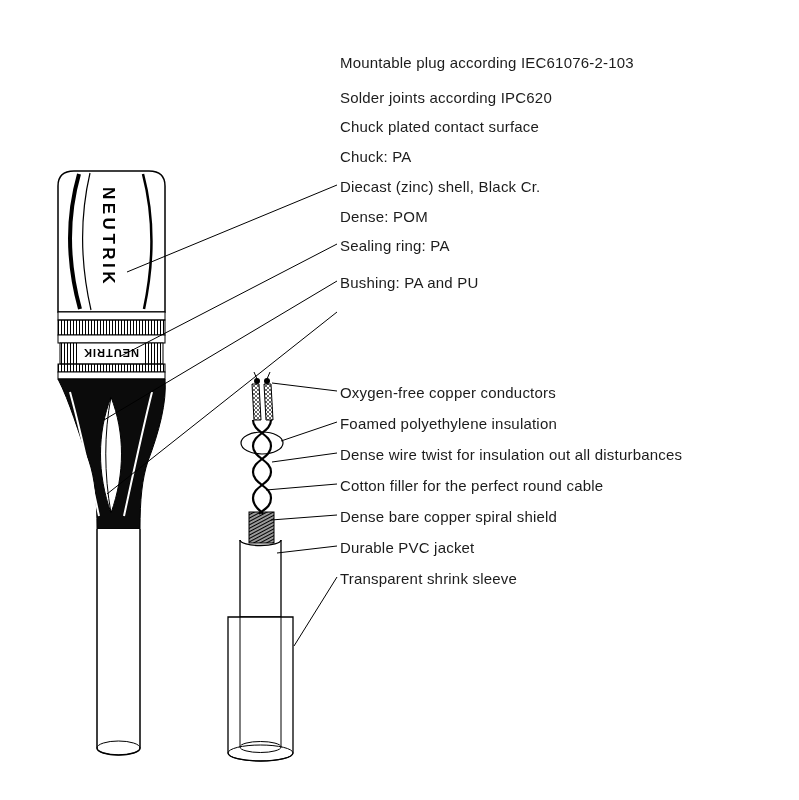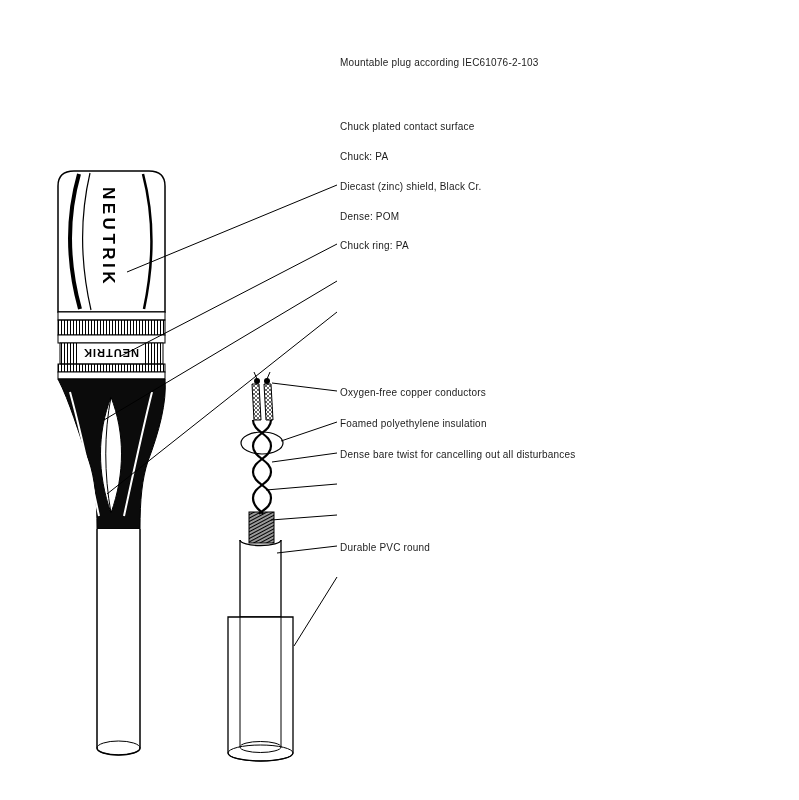--- a/index.html
+++ b/index.html
@@ -10,21 +10,21 @@
     outline:1px solid #e7e7e7;
     font-family:"Liberation Sans", sans-serif;
     overflow:hidden;
   }
   .drawing{position:absolute;left:0;top:0;}
   .labels{position:absolute;left:0;top:0;width:799px;height:800px;pointer-events:none;}
   .label{
     position:absolute;
     left:340px;
     white-space:nowrap;
-    font-size:10px;
+    font-size:15px;
     line-height:19px;
     color:#1c1c1c;
     letter-spacing:0.2px;
   }
   svg text{font-family:"Liberation Sans", sans-serif;}
 </style>
 </head>
 <body>
 
 <div class="page">
@@ -108,24 +108,29 @@
       <line x1="337" y1="453" x2="272" y2="462"></line>
       <line x1="337" y1="484" x2="266" y2="490"></line>
       <line x1="337" y1="515" x2="271" y2="520"></line>
       <line x1="337" y1="546" x2="277" y2="553"></line>
       <line x1="337" y1="577" x2="294" y2="646"></line>
     </g>
   </svg>
 
   <div class="labels">
     <div class="label" style="top:53px">Mountable plug according IEC61076-2-103</div>
+    <div class="label" style="top:88px">Solder joints according IPC620</div>
     <div class="label" style="top:117px">Chuck plated contact surface</div>
     <div class="label" style="top:147px">Chuck: PA</div>
-    <div class="label" style="top:177px">Diecast (zinc) shield, Black Cr.</div>
+    <div class="label" style="top:177px">Diecast (zinc) shell, Black Cr.</div>
     <div class="label" style="top:207px">Dense: POM</div>
-    <div class="label" style="top:236px">Chuck ring: PA</div>
+    <div class="label" style="top:236px">Sealing ring: PA</div>
+    <div class="label" style="top:273px">Bushing: PA and PU</div>
     <div class="label" style="top:414px">Foamed polyethylene insulation</div>
     <div class="label" style="top:383px">Oxygen-free copper conductors</div>
-    <div class="label" style="top:445px">Dense bare twist for cancelling out all disturbances</div>
-    <div class="label" style="top:538px">Durable PVC round</div>
+    <div class="label" style="top:445px">Dense wire twist for insulation out all disturbances</div>
+    <div class="label" style="top:476px">Cotton filler for the perfect round cable</div>
+    <div class="label" style="top:507px">Dense bare copper spiral shield</div>
+    <div class="label" style="top:538px">Durable PVC jacket</div>
+    <div class="label" style="top:569px">Transparent shrink sleeve</div>
   </div>
 
 </div>
 
 </body></html>

